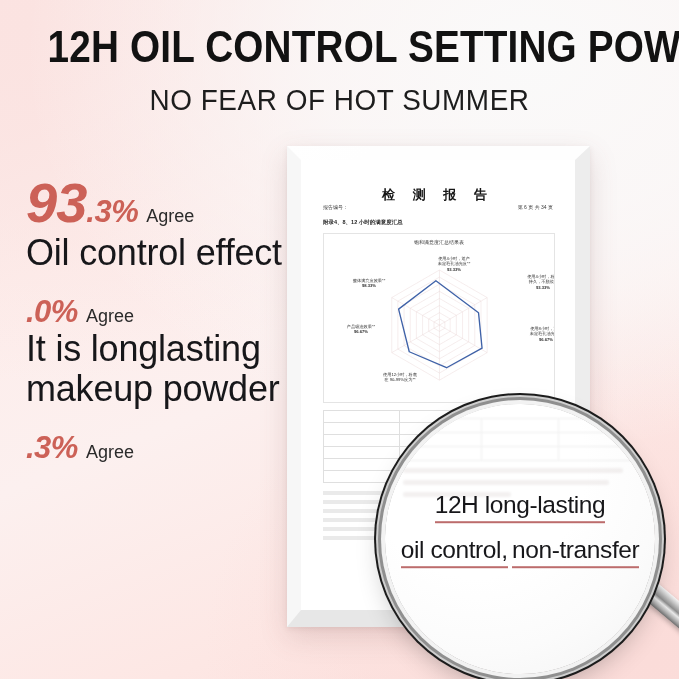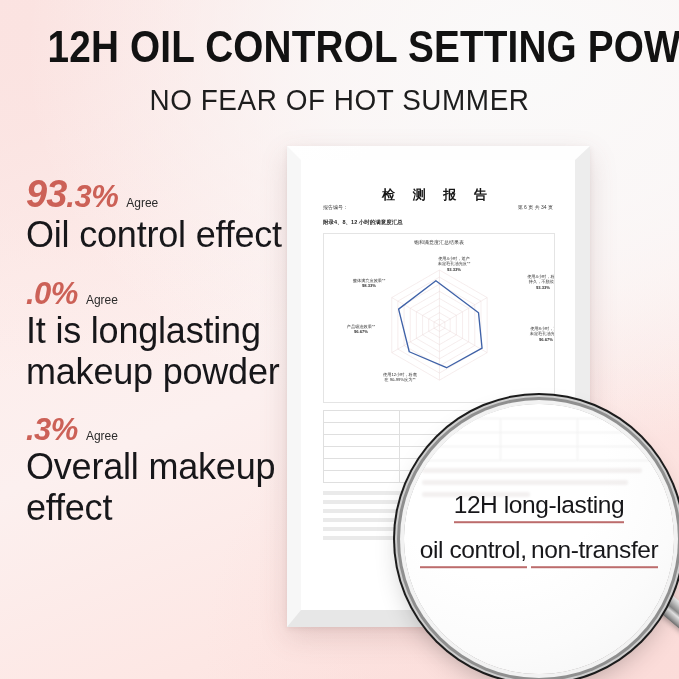--- a/index.html
+++ b/index.html
@@ -29,28 +29,28 @@
     margin-top:16px;font-size:30px;line-height:1;font-weight:400;
     color:#1d1d1d;letter-spacing:.6px;transform:scaleX(.93);
     transform-origin:50% 50%;white-space:nowrap;
   }
 
   
   .stats{position:absolute;left:26px;top:176px;width:280px;}
   .stat{margin-bottom:22px;}
   .stat .line1{display:flex;align-items:baseline;white-space:nowrap;}
   .big{
-    font-size:38px;font-weight:700;font-style:italic;color:#cc6157;
+    font-size:56px;font-weight:700;font-style:italic;color:#cc6157;
     line-height:.98;letter-spacing:-1px;
   }
   .dec{
     font-size:31px;font-weight:700;font-style:italic;color:#cc6157;
     line-height:1;letter-spacing:-.5px;
   }
-  .agree{font-size:12px;color:#2b2b2b;margin-left:8px;font-weight:400;}
+  .agree{font-size:18px;color:#2b2b2b;margin-left:8px;font-weight:400;}
   .desc{
     font-size:36px;color:#17171a;line-height:1.13;margin-top:2px;
     letter-spacing:-.2px;font-weight:400;
   }
 
   
   .frame{
     position:absolute;left:287px;top:146px;width:303px;height:481px;
     background:linear-gradient(135deg,#ffffff 0%,#fbfbfb 45%,#f2f2f2 100%);
     box-shadow:0 10px 26px rgba(120,80,78,.18), 0 2px 5px rgba(120,80,78,.10);
@@ -106,21 +106,21 @@
     border-radius:4px;z-index:6;
     box-shadow:0 2px 5px rgba(0,0,0,.28);
   }
   .grip{
     position:absolute;left:596px;top:534px;width:58px;height:44px;
     transform:rotate(40deg);z-index:8;
     background:linear-gradient(180deg,#4a4a4a 0%,#1d1d1d 40%,#111 70%,#3a3a3a 100%);
     border-radius:16px/14px;box-shadow:0 2px 6px rgba(0,0,0,.35);
   }
   .mag{
-    position:absolute;left:404px;top:404px;width:270px;height:270px;
+    position:absolute;left:385px;top:404px;width:270px;height:270px;
     border-radius:50%;z-index:10;overflow:hidden;
     background:
       radial-gradient(circle at 34% 24%, #ffffff 0%, #ffffff 40%, #fbfbfb 68%, #f3f3f3 100%);
     box-shadow:
       0 0 0 4px #f2f2f2,
       0 0 0 7px #8f8f8f,
       0 0 0 9px #cfcfcf,
       0 0 0 11px #1c1c1c,
       0 12px 28px rgba(0,0,0,.30);
   }
@@ -174,21 +174,20 @@
         <span class="agree">Agree</span>
       </div>
       <div class="desc">It is longlasting makeup powder</div>
     </div>
 
     <div class="stat">
       <div class="line1">
         <span class="dec">.3%</span>
         <span class="agree">Agree</span>
       </div>
-      <div class="desc">Overall makeup effect</div>
     </div>
 
   </div>
 
   <div class="frame">
     <div class="mat">
       <div class="sheet">
 
         <div class="rpt-title">检 测 报 告</div>
 

